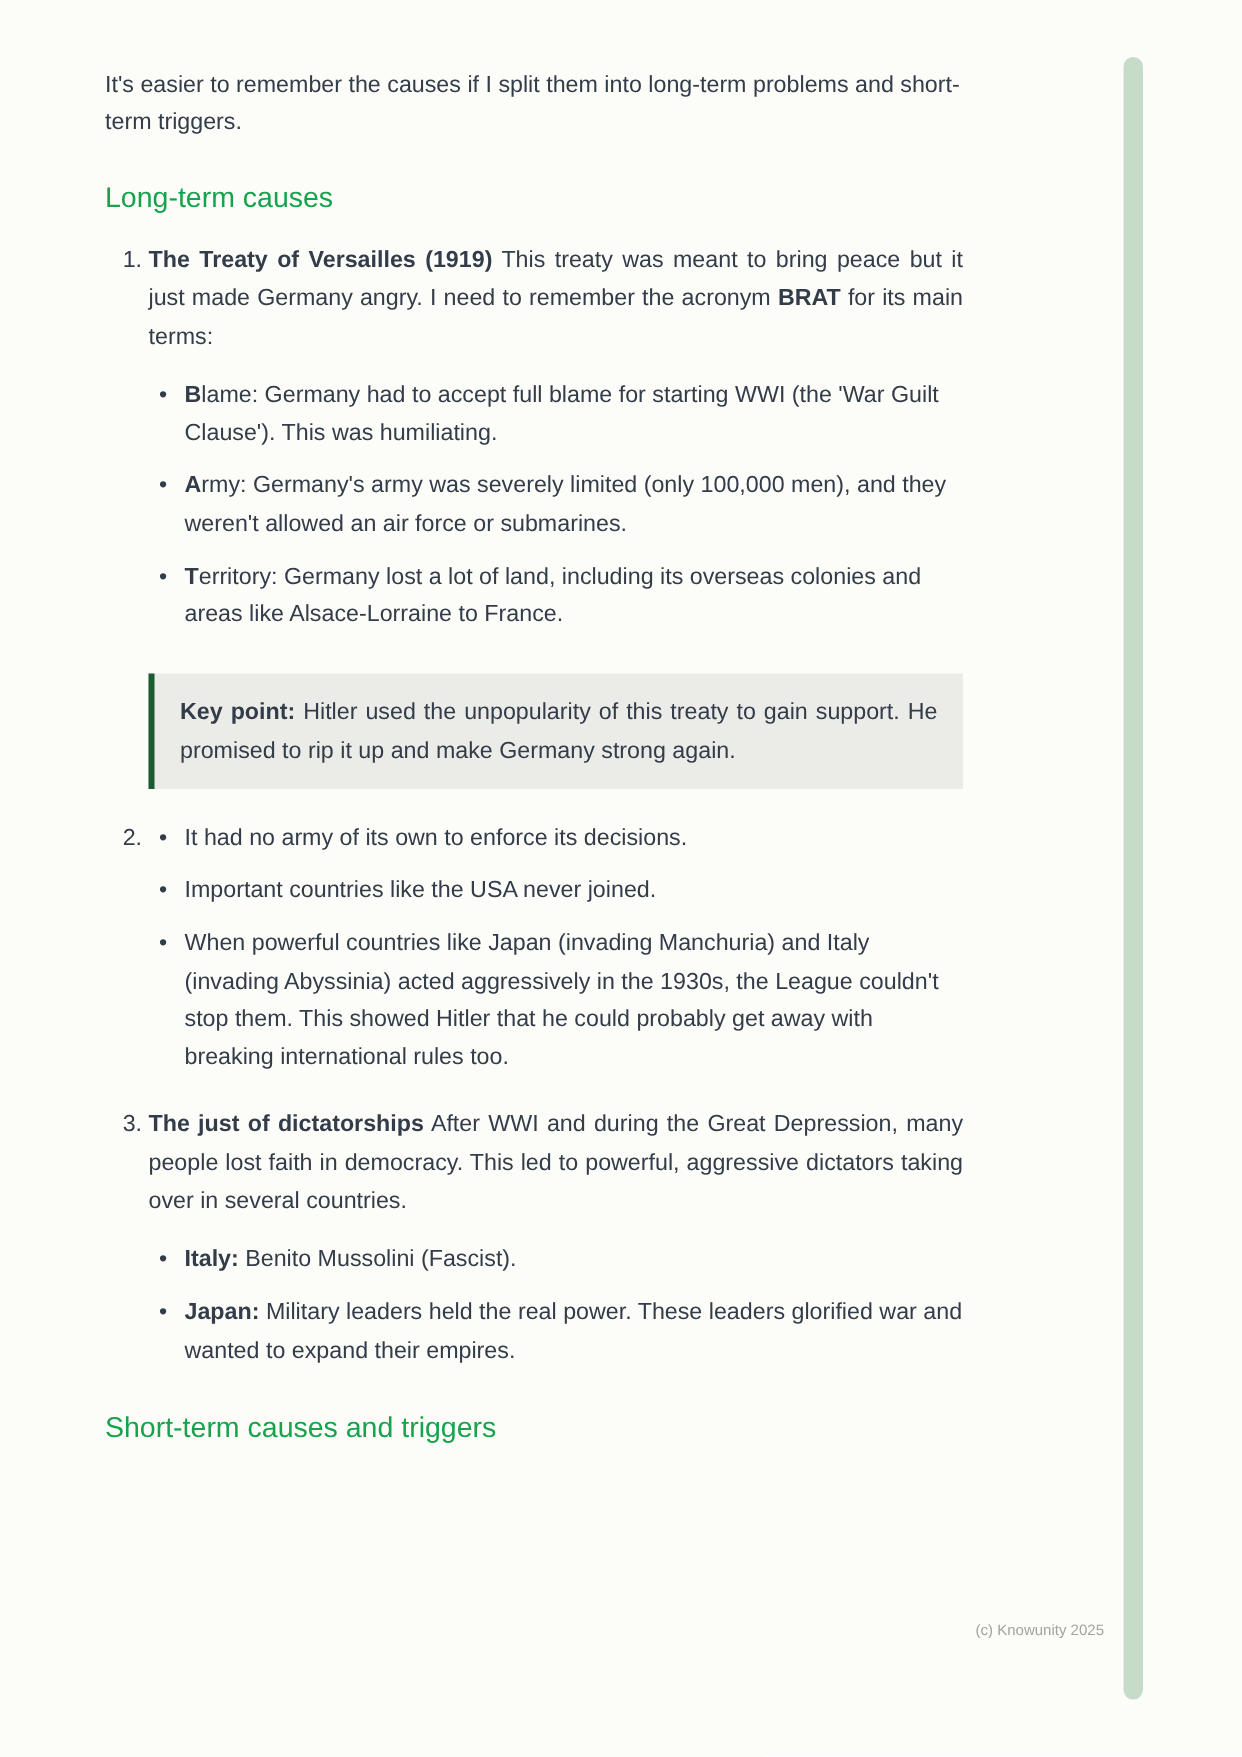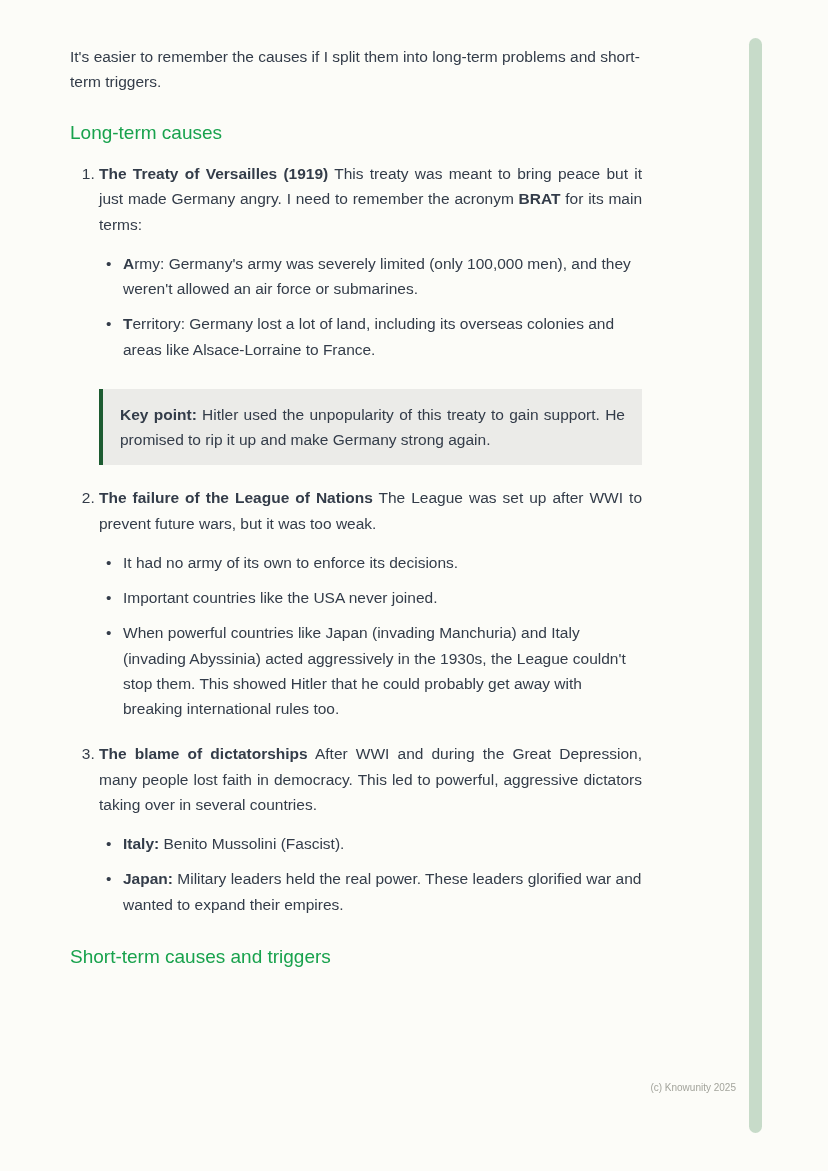--- a/index.html
+++ b/index.html
@@ -101,39 +101,39 @@
 
     <p class="intro">It's easier to remember the causes if I split them into long-term problems and short-term triggers.</p>
 
     <h2 class="section-heading">Long-term causes</h2>
 
     <ol class="numbered">
 
       <li>
         <p class="lead"><strong>The Treaty of Versailles (1919)</strong><span> This treaty was meant to bring peace but it just made Germany angry. I need to remember the acronym </span><strong>BRAT</strong><span> for its main terms:</span></p>
         <ul class="bullets">
+          <li><strong>B</strong><span>lame: Germany had to accept full blame for starting WWI (the 'War Guilt Clause'). This was humiliating.</span></li>
           <li><strong>A</strong><span>rmy: Germany's army was severely limited (only 100,000 men), and they weren't allowed an air force or submarines.</span></li>
           <li><strong>T</strong><span>erritory: Germany lost a lot of land, including its overseas colonies and areas like Alsace-Lorraine to France.</span></li>
         </ul>
         <div class="callout">
           <p><strong>Key point:</strong><span> Hitler used the unpopularity of this treaty to gain support. He promised to rip it up and make Germany strong again.</span></p>
         </div>
       </li>
 
       <li>
-        <p class="lead"><strong>The failure of the League of Nations</strong><span> The League was set up after WWI to prevent future wars, but it was too weak.</span></p>
         <ul class="bullets">
           <li><span>It had no army of its own to enforce its decisions.</span></li>
           <li><span>Important countries like the USA never joined.</span></li>
           <li><span>When powerful countries like Japan (invading Manchuria) and Italy (invading Abyssinia) acted aggressively in the 1930s, the League couldn't stop them. This showed Hitler that he could probably get away with breaking international rules too.</span></li>
         </ul>
       </li>
 
       <li>
-        <p class="lead"><strong>The blame of dictatorships</strong><span> After WWI and during the Great Depression, many people lost faith in democracy. This led to powerful, aggressive dictators taking over in several countries.</span></p>
+        <p class="lead"><strong>The just of dictatorships</strong><span> After WWI and during the Great Depression, many people lost faith in democracy. This led to powerful, aggressive dictators taking over in several countries.</span></p>
         <ul class="bullets">
           <li><strong>Italy:</strong><span> Benito Mussolini (Fascist).</span></li>
           <li><strong>Japan:</strong><span> Military leaders held the real power. These leaders glorified war and wanted to expand their empires.</span></li>
         </ul>
       </li>
 
     </ol>
 
     <h2 class="section-heading">Short-term causes and triggers</h2>
 

